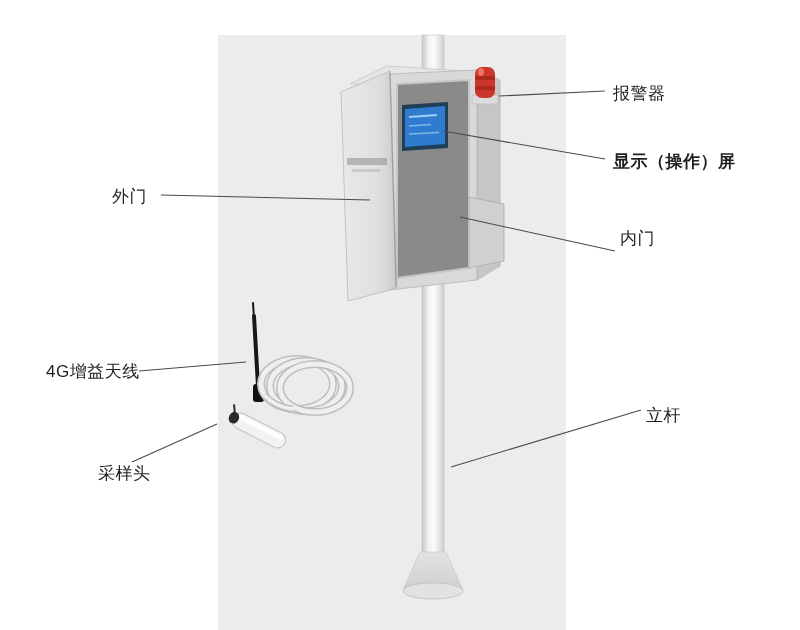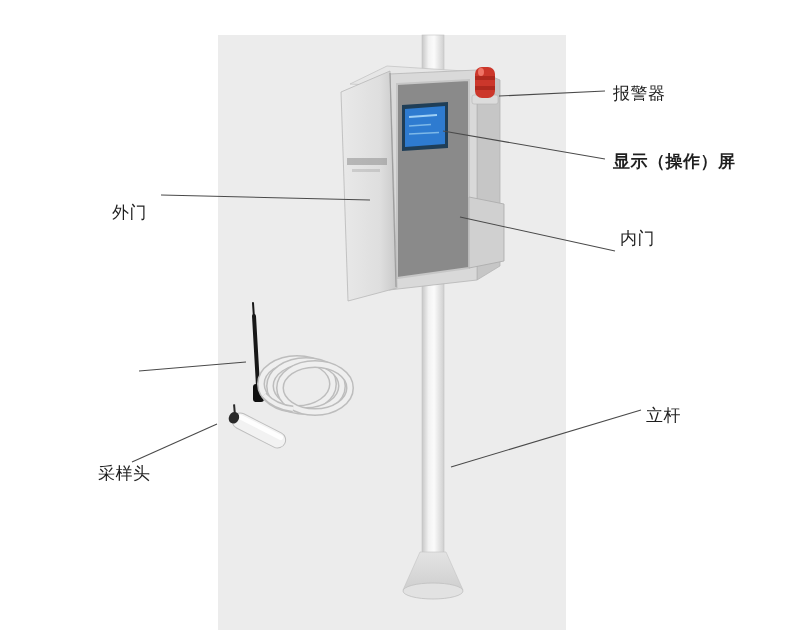--- a/index.html
+++ b/index.html
@@ -120,16 +120,17 @@
       <line class="leader" x1="357" y1="200" x2="148" y2="195"></line>
       <line class="leader" x1="233" y1="362" x2="126" y2="371"></line>
       <line class="leader" x1="204" y1="424" x2="119" y2="462"></line>
     </g>
   </svg>
 
   <div class="label" style="left:600px;top:82px;">报警器</div>
   <div class="label" style="left:600px;top:150px;font-weight:bold;">显示（操作）屏</div>
   <div class="label" style="left:607px;top:227px;">内门</div>
   <div class="label" style="left:633px;top:404px;">立杆</div>
-  <div class="label" style="left:99px;top:201px;text-align:center;">外门</div>
+  <div class="label" style="left:99px;top:185px;text-align:center;">外门</div>
+  <div class="label" style="left:33px;top:360px;">4G增益天线</div>
   <div class="label" style="left:85px;top:462px;">采样头</div>
 
 </div>
 
 </body></html>

